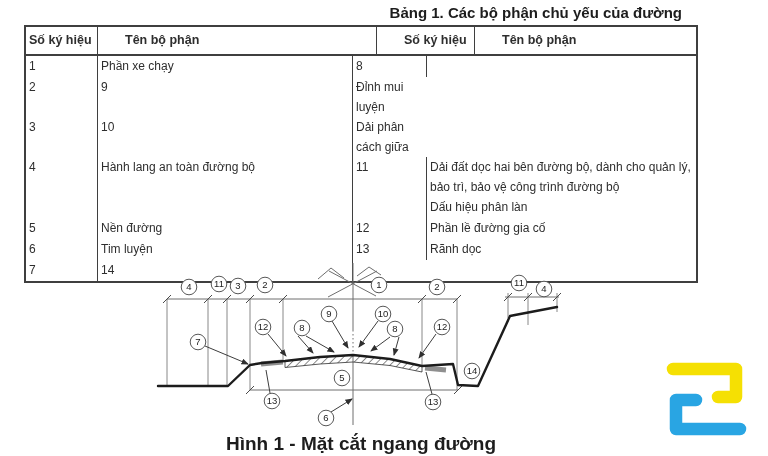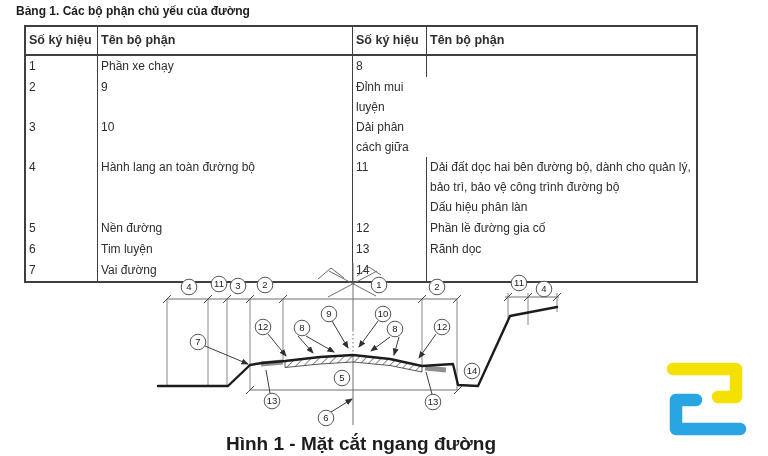--- a/index.html
+++ b/index.html
@@ -2,31 +2,31 @@
 <html><head>
 <meta charset="utf-8">
 <style>
   html,body { margin:0; padding:0; }
   body {
     width:768px; height:456px; position:relative; overflow:hidden;
     background:#ffffff; color:#2e2e2e;
     font-family:"Liberation Sans", sans-serif;
   }
   .doc-title {
-    position:absolute; top:4px; left:16px; width:674px;
-    text-align:left; font-weight:bold; font-size:12px; color:#1d1d1d;
+    position:absolute; top:4px; left:8px; width:674px;
+    text-align:right; font-weight:bold; font-size:15px; color:#1d1d1d;
   }
   .tbl {
     position:absolute; top:25px; left:24px; width:674px;
     border:2px solid #3f3f3f; font-size:12px; box-sizing:border-box;
     background:#fff;
   }
   .hrow {
     display:grid; grid-template-columns:72px 255px 74px 1fr;
-    border-bottom:2px solid #3f3f3f; font-weight:bold; font-size:12.5px;
+    border-bottom:2px solid #3f3f3f; font-weight:bold; font-size:12.5px;gap:24px;
   }
   .hrow > div { padding:6px 3px 7px 3px; }
   .brow { display:grid; grid-template-columns:72px 255px 74px 1fr; }
   .brow > div { padding:0 4px 0 3px; line-height:20px; min-height:21px; }
   .brow.dbl > div { min-height:21px; }
   .c1,.c2,.c3 { border-right:1px solid #3f3f3f; }
   svg.diagram { position:absolute; left:0; top:0; }
   .thin  { stroke:#6e6e6e; stroke-width:1; fill:none; }
   .thin2 { stroke:#7a7a7a; stroke-width:0.9; fill:none; }
   .thick { stroke:#1c1c1c; stroke-width:2.4; fill:none; stroke-linejoin:round; stroke-linecap:round; }
@@ -89,21 +89,20 @@
     <div class="c4">Phần lề đường gia cố</div>
   </div>
   <div class="brow">
     <div class="c1">6</div>
     <div class="c2">Tim luyện</div>
     <div class="c3">13</div>
     <div class="c4">Rãnh dọc</div>
   </div>
   <div class="brow">
     <div class="c1">7</div>
-    <div class="c2">Vai đường</div>
     <div class="c3">14</div>
     <div class="c4"></div>
   </div>
 </div>
 
 <svg class="diagram" width="768" height="456" viewBox="0 0 768 456">
   <defs>
     <pattern id="hatch" width="5.5" height="5.5" patternUnits="userSpaceOnUse" patternTransform="rotate(45)">
       <line x1="0" y1="0" x2="0" y2="5.5" stroke="#2f2f2f" stroke-width="1.1"></line>
     </pattern>

